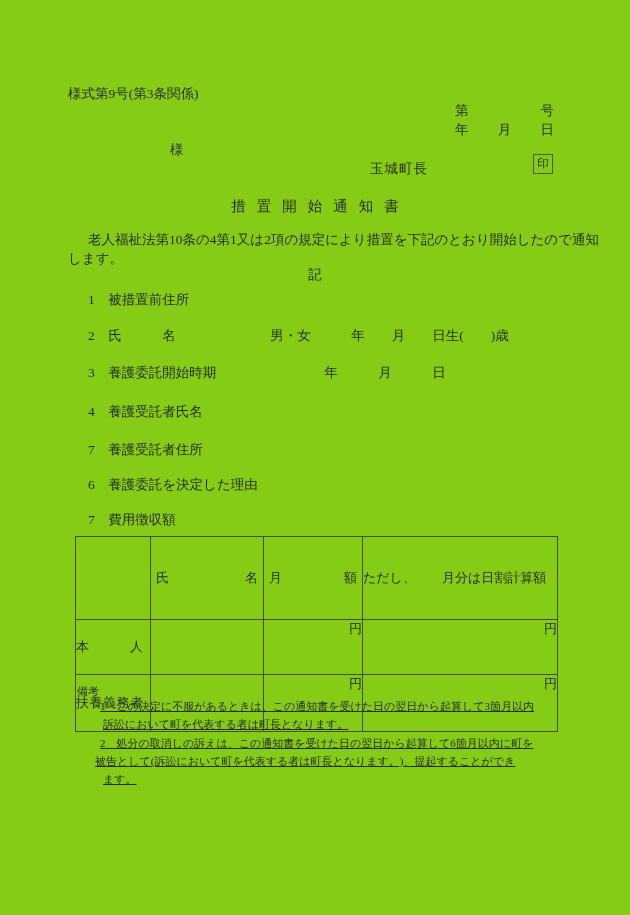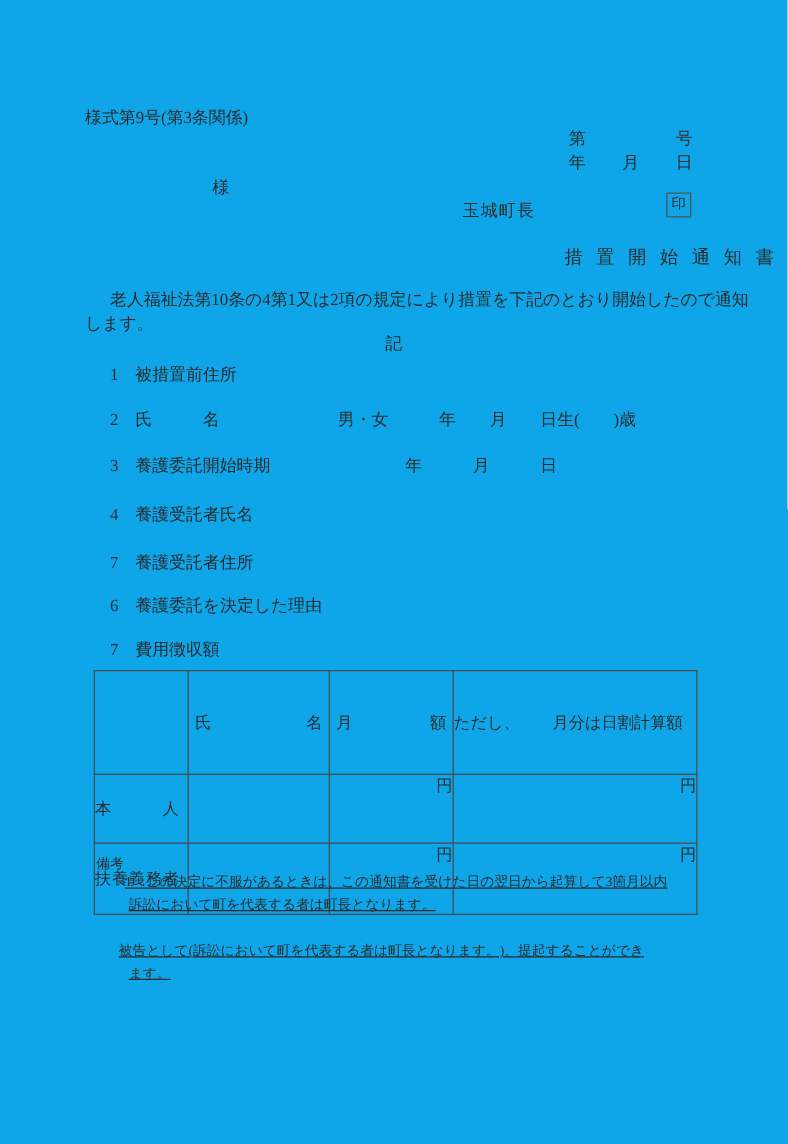--- a/index.html
+++ b/index.html
@@ -4,21 +4,21 @@
 <style>
   html, body {
     margin: 0;
     padding: 0;
     background: #ffffff;
   }
   .page {
     position: relative;
     width: 630px;
     height: 915px;
-    background: #0ea5e9;
+    background: #84cc16;
     font-family: "Liberation Serif", "DejaVu Serif", serif;
     color: #2b2b2b;
     overflow: hidden;
   }
   .abs {
     position: absolute;
     white-space: pre;
     font-size: 13.5px;
     line-height: 1.15;
   }
@@ -26,21 +26,21 @@
   .doc-no-line  { left: 455px; top: 103px; width: 99px;
                   display: flex; justify-content: space-between; }
   .date-line    { left: 455px; top: 122px; width: 99px;
                   display: flex; justify-content: space-between; }
   .addressee    { left: 170px; top: 142px; }
   .sender       { left: 370px; top: 161px; letter-spacing: 1px; }
   .seal-box     { left: 533px; top: 154px; width: 18px; height: 18px;
                   border: 1px solid #555; display: flex;
                   align-items: center; justify-content: center; }
   .seal-box span { font-size: 11.5px; line-height: 1; }
-  .doc-title    { left: 0; top: 198px; width: 630px; text-align: right;
+  .doc-title    { left: 0; top: 198px; width: 630px; text-align: center;
                   font-size: 14.5px; letter-spacing: 11px; text-indent: 11px; }
   .notice-l1    { left: 68px; top: 232px; text-indent: 20px; }
   .notice-l2    { left: 68px; top: 251px; text-align: right; }
   .record-marker{ left: 0; top: 267px; width: 630px; text-align: center; }
   .item-1 { left: 88px; top: 292px; }
   .item-2 { left: 88px; top: 328px; }
   .item-3 { left: 88px; top: 365px; }
   .item-4 { left: 88px; top: 404px; }
   .item-5 { left: 88px; top: 442px; }
   .item-6 { left: 88px; top: 477px; }
@@ -152,16 +152,17 @@
         <td class="namecell"></td>
         <td class="yen">円</td>
         <td class="yen">円</td>
       </tr>
     </tbody>
   </table>
 
   <div class="abs remarks-heading">備考</div>
   <div class="abs remark-line rl-0">1　この決定に不服があるときは、この通知書を受けた日の翌日から起算して3箇月以内</div>
   <div class="abs remark-line rl-1">訴訟において町を代表する者は町長となります。</div>
+  <div class="abs remark-line rl-2">2　処分の取消しの訴えは、この通知書を受けた日の翌日から起算して6箇月以内に町を</div>
   <div class="abs remark-line rl-3">被告として(訴訟において町を代表する者は町長となります。)、提起することができ</div>
   <div class="abs remark-line rl-4">ます。</div>
 
 </div>
 
 </body></html>

